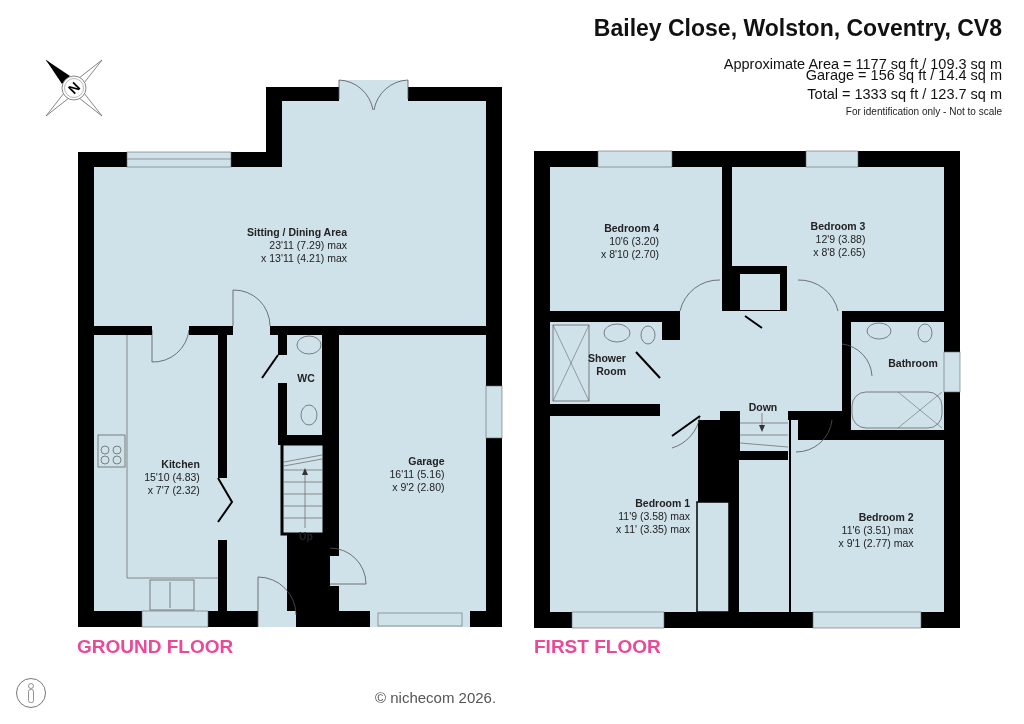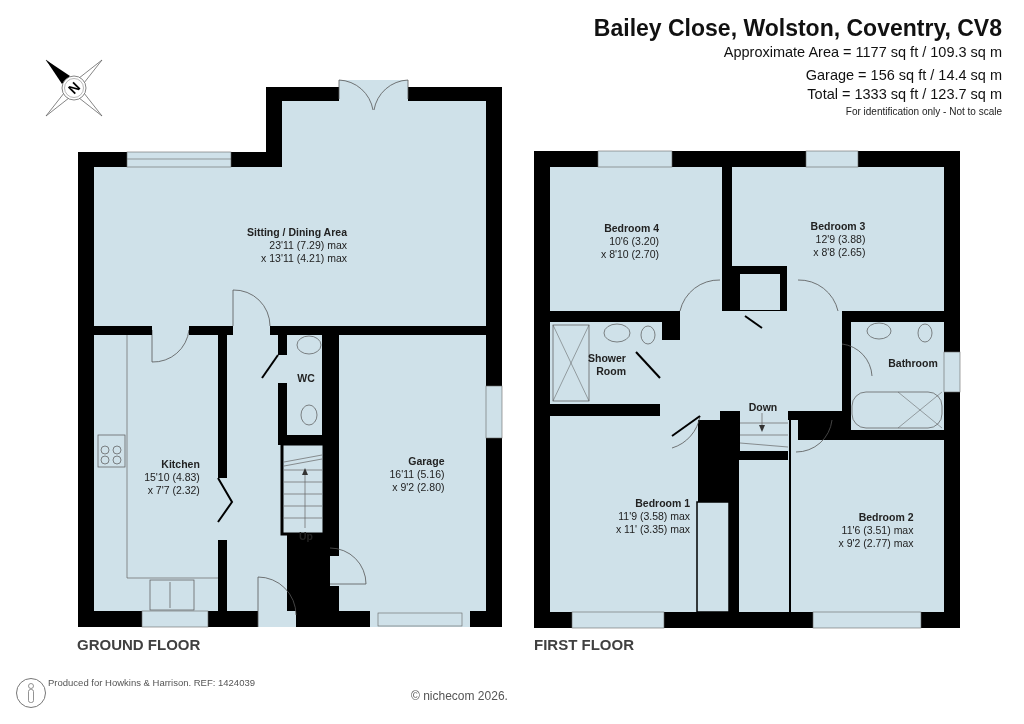--- a/index.html
+++ b/index.html
@@ -5,30 +5,30 @@
   html, body { margin:0; padding:0; background:#ffffff; }
   body { width:1024px; height:724px; position:relative; overflow:hidden; font-family:"Liberation Sans", sans-serif; color:#111; }
   .abs { position:absolute; }
   .title { right:22px; top:15px; font-size:23px; font-weight:bold; color:#111; text-align:right; white-space:nowrap; }
   .area-line { right:22px; font-size:14.5px; color:#111; text-align:right; white-space:nowrap; }
   .note { right:22px; top:106px; font-size:10px; color:#222; }
   .plan { position:absolute; left:0; top:0; }
   .room-label { position:absolute; text-align:right; font-size:10.5px; line-height:13px; color:#222; white-space:nowrap; transform:translateX(-50%); }
   .room-label .nm { font-weight:bold; display:block; }
   .room-label .dm { display:block; }
-  .floor-label { font-weight:bold; font-size:15px; color:#404040; }
+  .floor-label { font-weight:bold; font-size:19px; color:#ec4899; }
   .footer { left:48px; top:676px; font-size:9.5px; color:#555; line-height:13px; }
   .footer-icon { left:16px; top:678px; width:28px; height:28px; border:1px solid #777; border-radius:50%; }
-  .copyright { left:375px; top:689px; font-size:12px; color:#555;margin-left:36px; }
+  .copyright { left:375px; top:689px; font-size:15px; color:#555; }
 </style>
 </head>
 <body>
 
 <div class="abs title">Bailey Close, Wolston, Coventry, CV8</div>
-<div class="abs area-line" style="top:44px">Approximate Area = 1177 sq ft / 109.3 sq m</div>
+<div class="abs area-line" style="top:56px">Approximate Area = 1177 sq ft / 109.3 sq m</div>
 <div class="abs area-line" style="top:67px">Garage = 156 sq ft / 14.4 sq m</div>
 <div class="abs area-line" style="top:86px">Total = 1333 sq ft / 123.7 sq m</div>
 <div class="abs note">For identification only - Not to scale</div>
 
 <svg class="plan" width="1024" height="724" viewBox="0 0 1024 724">
 
   <g transform="translate(74,88)">
     <polygon points="-28,-28 0,-6 28,-28 6,0 28,28 0,6 -28,28 -6,0" fill="none" stroke="#666" stroke-width="0.8"></polygon>
     <polygon points="-28,-28 -4,-12 -12,-4" fill="#000"></polygon>
     <circle r="12" fill="#fff" stroke="#666" stroke-width="0.8"></circle>
@@ -225,26 +225,25 @@
   <span class="nm">Down</span>
 </div>
 <div class="room-label" style="left:653px; top:497px">
   <span class="nm">Bedroom 1</span>
   <span class="dm">11'9 (3.58) max</span>
   <span class="dm">x 11' (3.35) max</span>
 </div>
 <div class="room-label" style="left:876px; top:511px">
   <span class="nm">Bedroom 2</span>
   <span class="dm">11'6 (3.51) max</span>
-  <span class="dm">x 9'2 (2.77) max</span>
+  <span class="dm">x 9'1 (2.77) max</span>
 </div>
 <div class="abs floor-label" style="left:534px; top:636px">FIRST FLOOR</div>
 
 <div class="abs footer-icon">
   <svg width="28" height="28" viewBox="0 0 28 28">
     <circle cx="14" cy="7" r="2.5" fill="none" stroke="#777" stroke-width="0.8"></circle>
     <rect x="11.5" y="10.5" width="5" height="13" rx="2" fill="none" stroke="#777" stroke-width="0.8"></rect>
   </svg>
 </div>
 <div class="abs footer">
-  <div>Produced for Howkins &amp; Harrison.   REF: 1424039</div>
 </div>
 <div class="abs copyright">© nichecom 2026.</div>
 
 </body></html>

